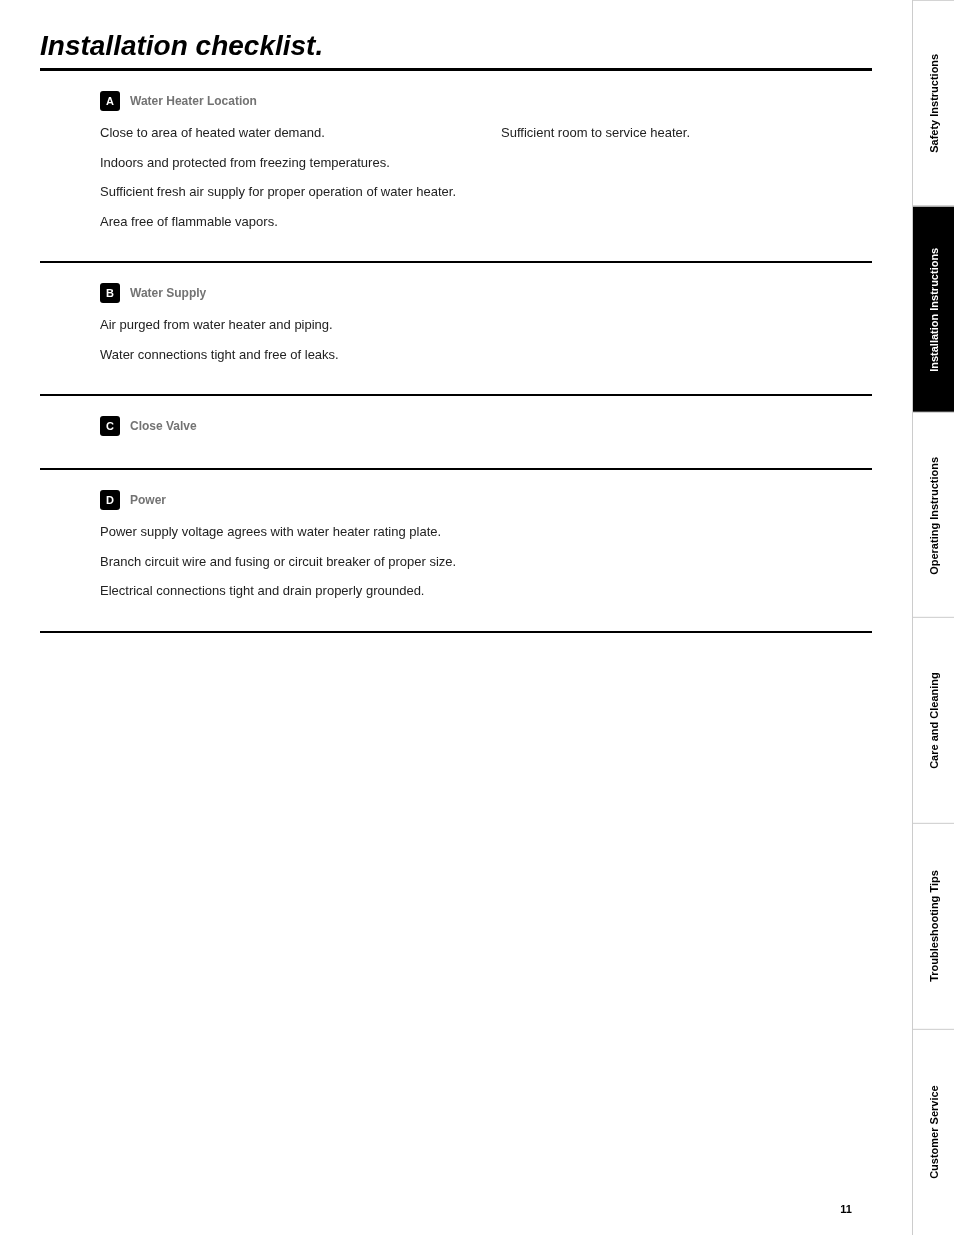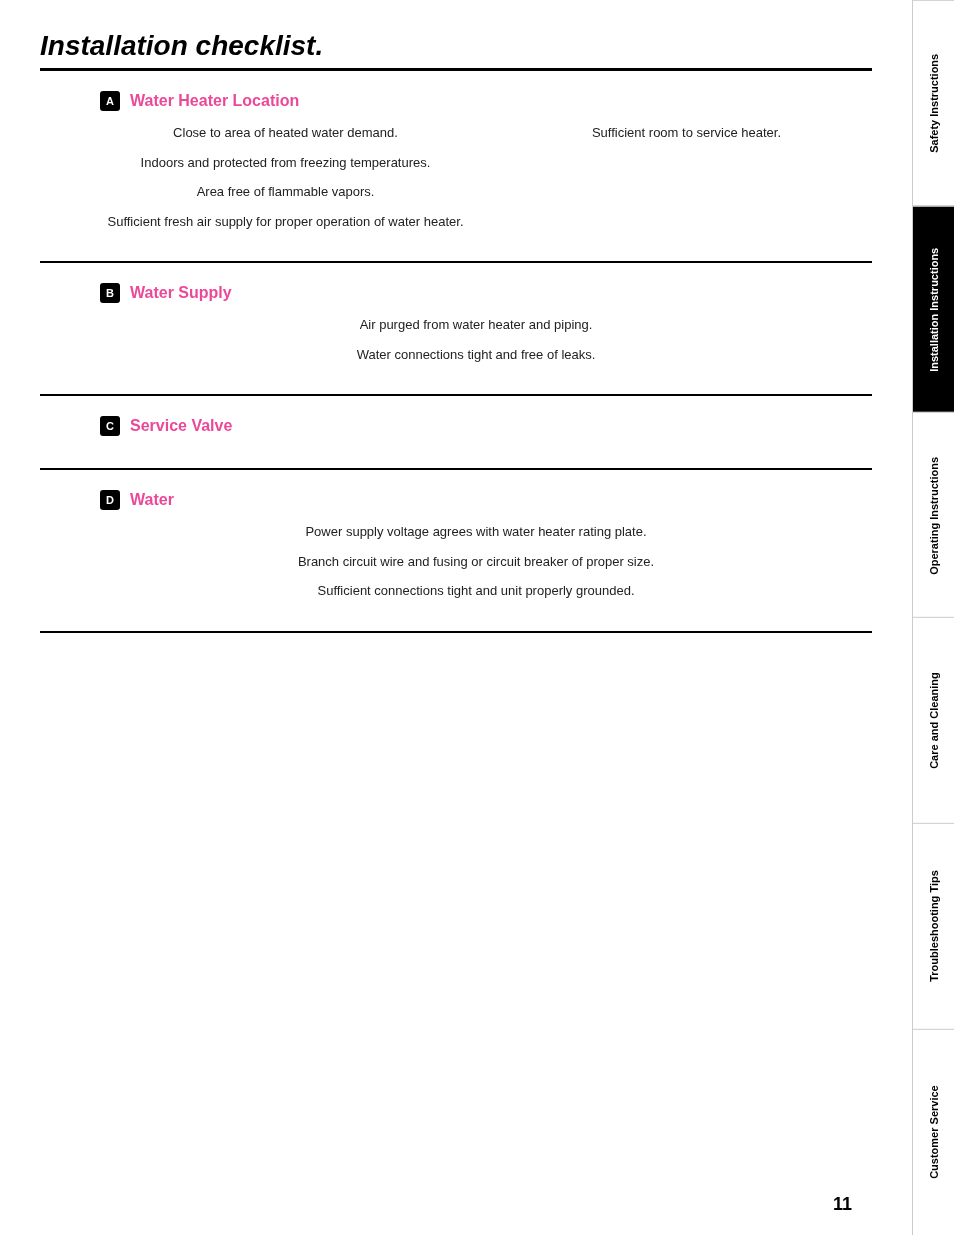--- a/index.html
+++ b/index.html
@@ -61,23 +61,23 @@
       background: #000;
       color: #fff;
       font-size: 11px;
       font-weight: bold;
       border-radius: 3px;
       margin-right: 10px;
       flex-shrink: 0;
     }
 
     .section-title {
-      font-size: 16px;
-      font-weight: bold;
-      color: #ec4899;
+      font-size: 12px;
+      font-weight: bold;
+      color: #737373;
     }
 
     .section-body {
       display: flex;
       padding-left: 60px;
     }
 
     .checklist-col {
       flex: 1;
       padding-right: 20px;
@@ -86,21 +86,20 @@
     .checklist-col-right {
       flex: 1;
       padding-left: 10px;
     }
 
     .checklist-item {
       font-size: 13px;
       color: #222;
       margin-bottom: 10px;
       line-height: 1.5;
-      text-align: center;
     }
 
     .sidebar {
       width: 42px;
       display: flex;
       flex-direction: column;
       border-left: 1px solid #ccc;
       background: #fff;
     }
 
@@ -124,21 +123,21 @@
 
     .sidebar-tab.active {
       background: #000;
       color: #fff;
     }
 
     .page-number {
       position: absolute;
       bottom: 20px;
       right: 60px;
-      font-size: 18px;
+      font-size: 11px;
       font-weight: bold;
       color: #000;
     }
   </style>
 </head>
 <body>
 
 <div class="page-container">
   <div class="main-content">
 
@@ -148,22 +147,22 @@
     <div id="sections-container">
         <div class="section">
           <div class="section-header">
             <span class="section-badge">A</span>
             <span class="section-title">Water Heater Location</span>
           </div>
           <div class="section-body">
             <div class="checklist-col">
               <p class="checklist-item">Close to area of heated water demand.</p>
               <p class="checklist-item">Indoors and protected from freezing temperatures.</p>
+              <p class="checklist-item">Sufficient fresh air supply for proper operation of water heater.</p>
               <p class="checklist-item">Area free of flammable vapors.</p>
-              <p class="checklist-item">Sufficient fresh air supply for proper operation of water heater.</p>
             </div>
             <div class="checklist-col-right">
               <p class="checklist-item">Sufficient room to service heater.</p>
             </div>
           </div>
         </div>
         <div class="section">
           <div class="section-header">
             <span class="section-badge">B</span>
             <span class="section-title">Water Supply</span>
@@ -171,33 +170,33 @@
           <div class="section-body">
             <div class="checklist-col">
               <p class="checklist-item">Air purged from water heater and piping.</p>
               <p class="checklist-item">Water connections tight and free of leaks.</p>
             </div>
           </div>
         </div>
         <div class="section">
           <div class="section-header">
             <span class="section-badge">C</span>
-            <span class="section-title">Service Valve</span>
+            <span class="section-title">Close Valve</span>
           </div>
         </div>
         <div class="section">
           <div class="section-header">
             <span class="section-badge">D</span>
-            <span class="section-title">Water</span>
+            <span class="section-title">Power</span>
           </div>
           <div class="section-body">
             <div class="checklist-col">
               <p class="checklist-item">Power supply voltage agrees with water heater rating plate.</p>
               <p class="checklist-item">Branch circuit wire and fusing or circuit breaker of proper size.</p>
-              <p class="checklist-item">Sufficient connections tight and unit properly grounded.</p>
+              <p class="checklist-item">Electrical connections tight and drain properly grounded.</p>
             </div>
           </div>
         </div>
       </div>
 
     <div class="page-number">11</div>
   </div>
 
   <div class="sidebar">
     <div id="sidebar-tabs" style="display: flex; flex-direction: column; height: 1235px;">

